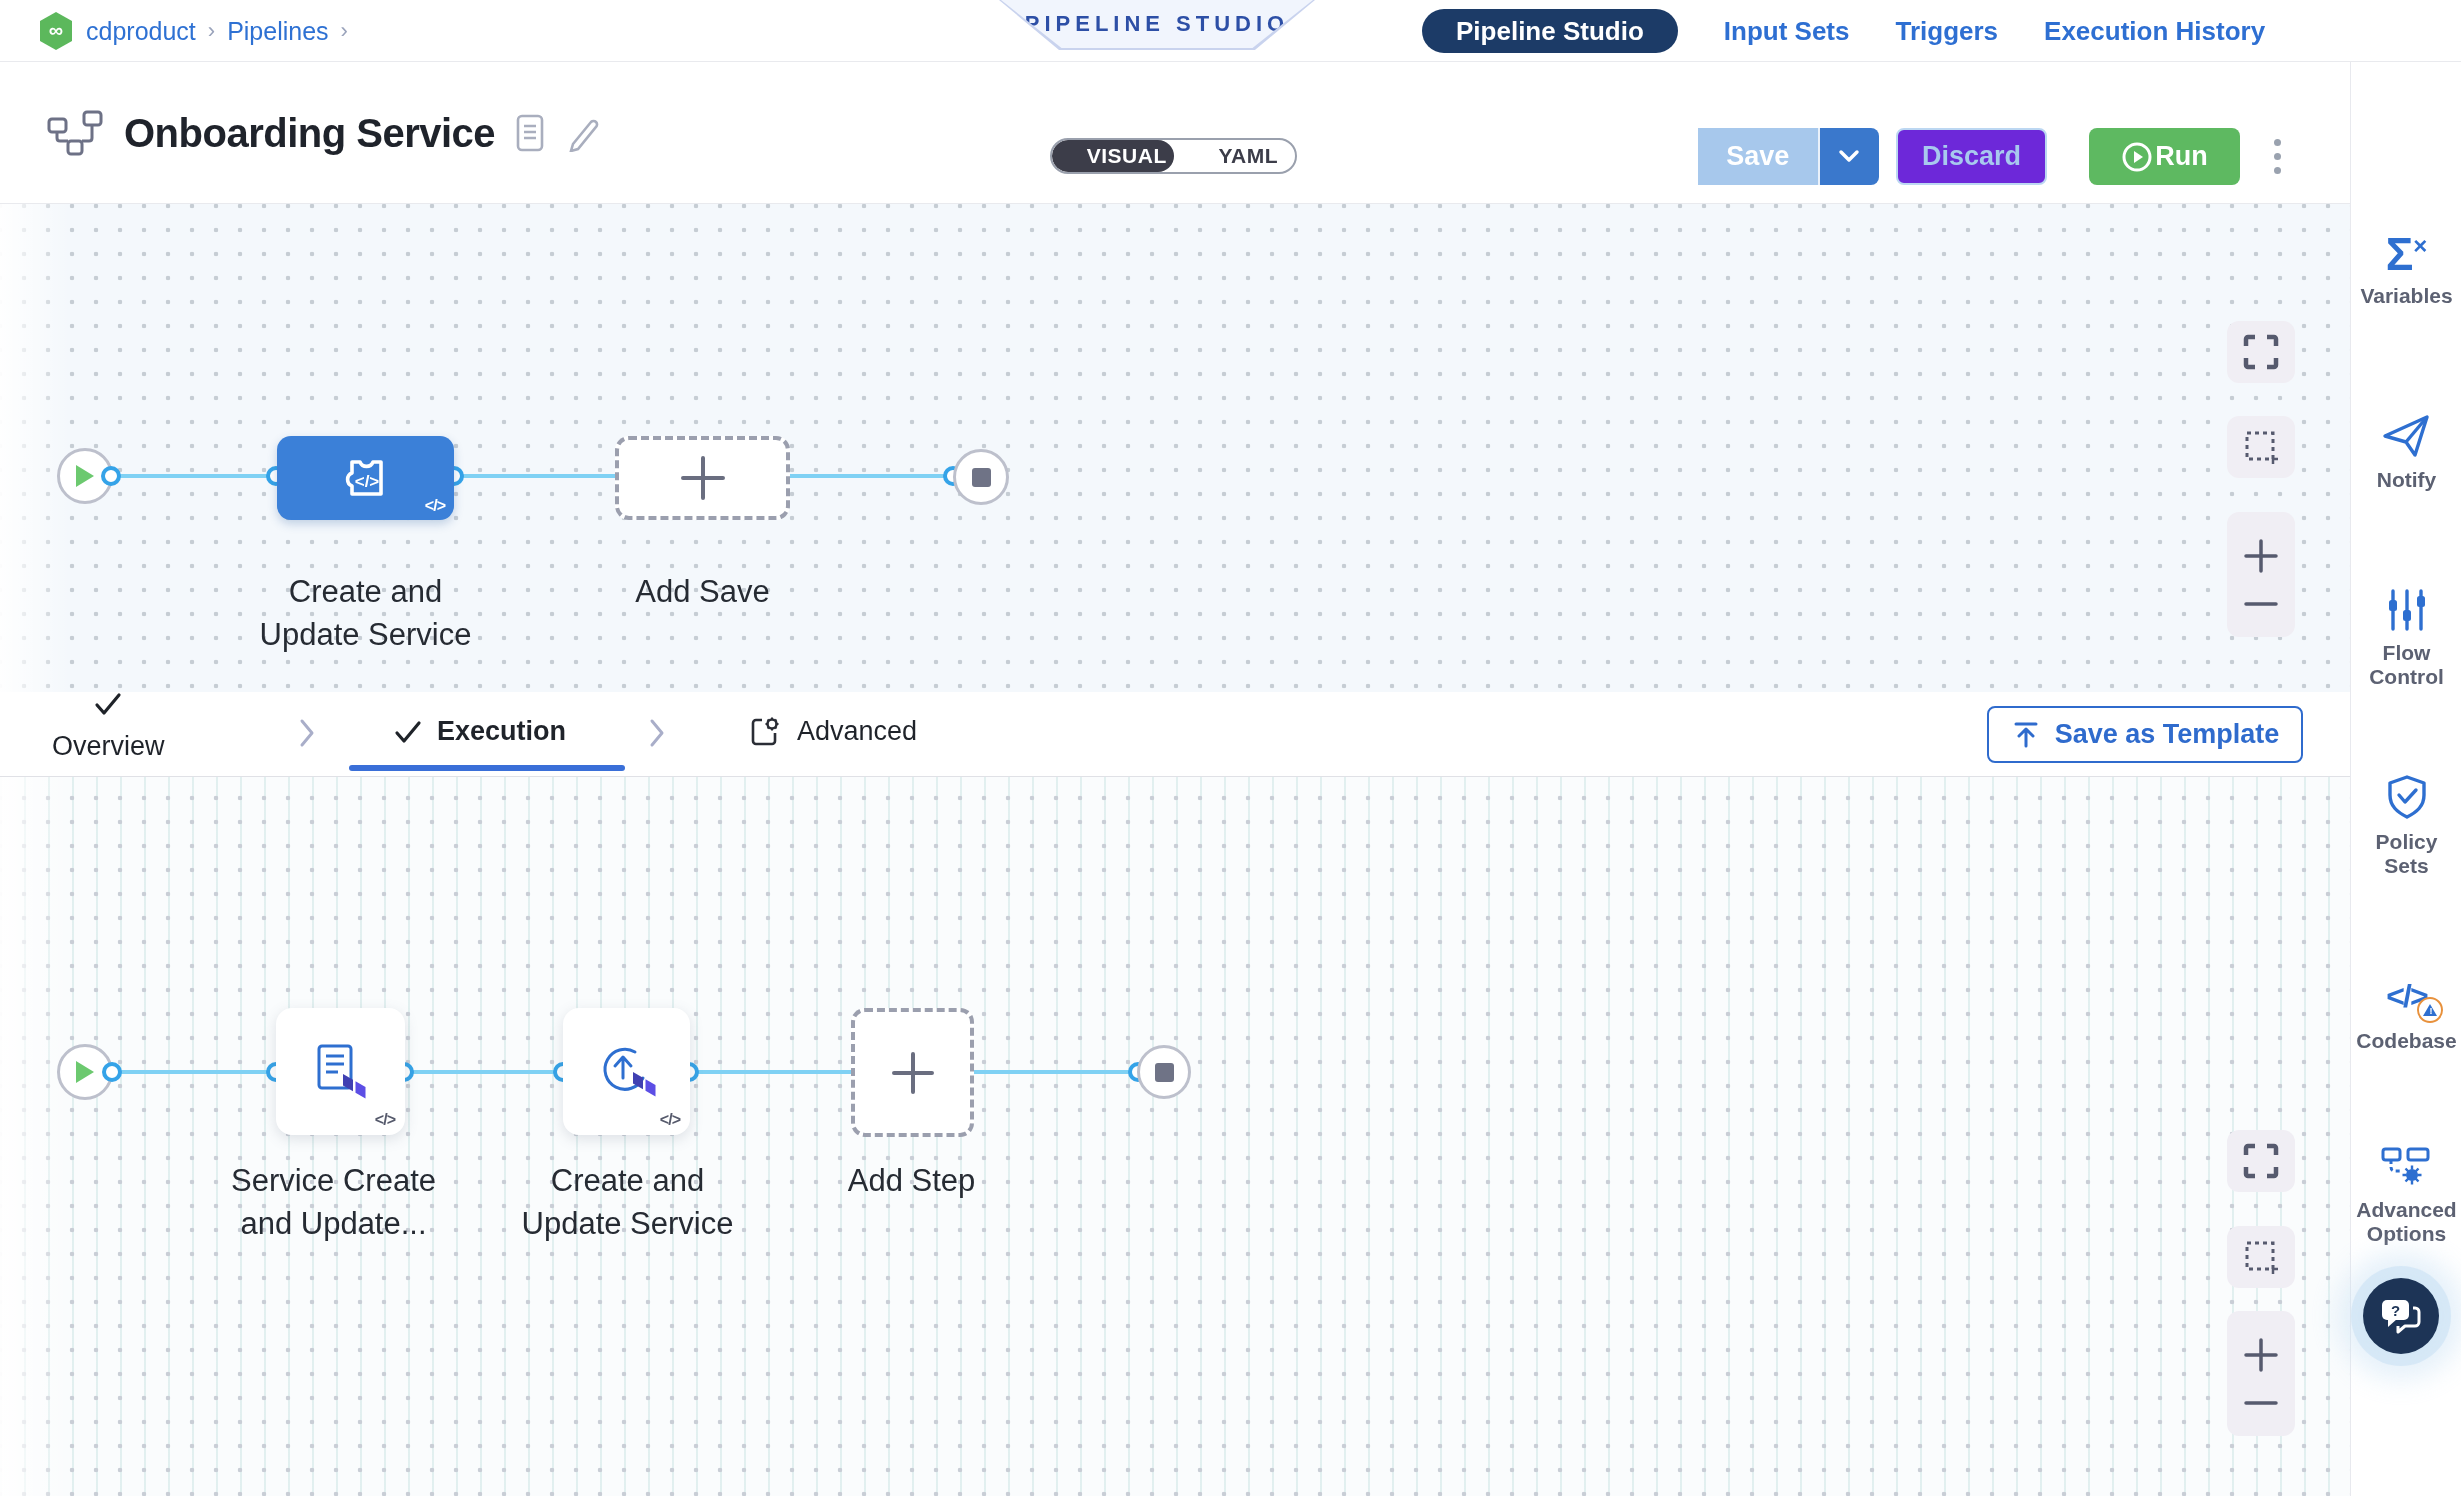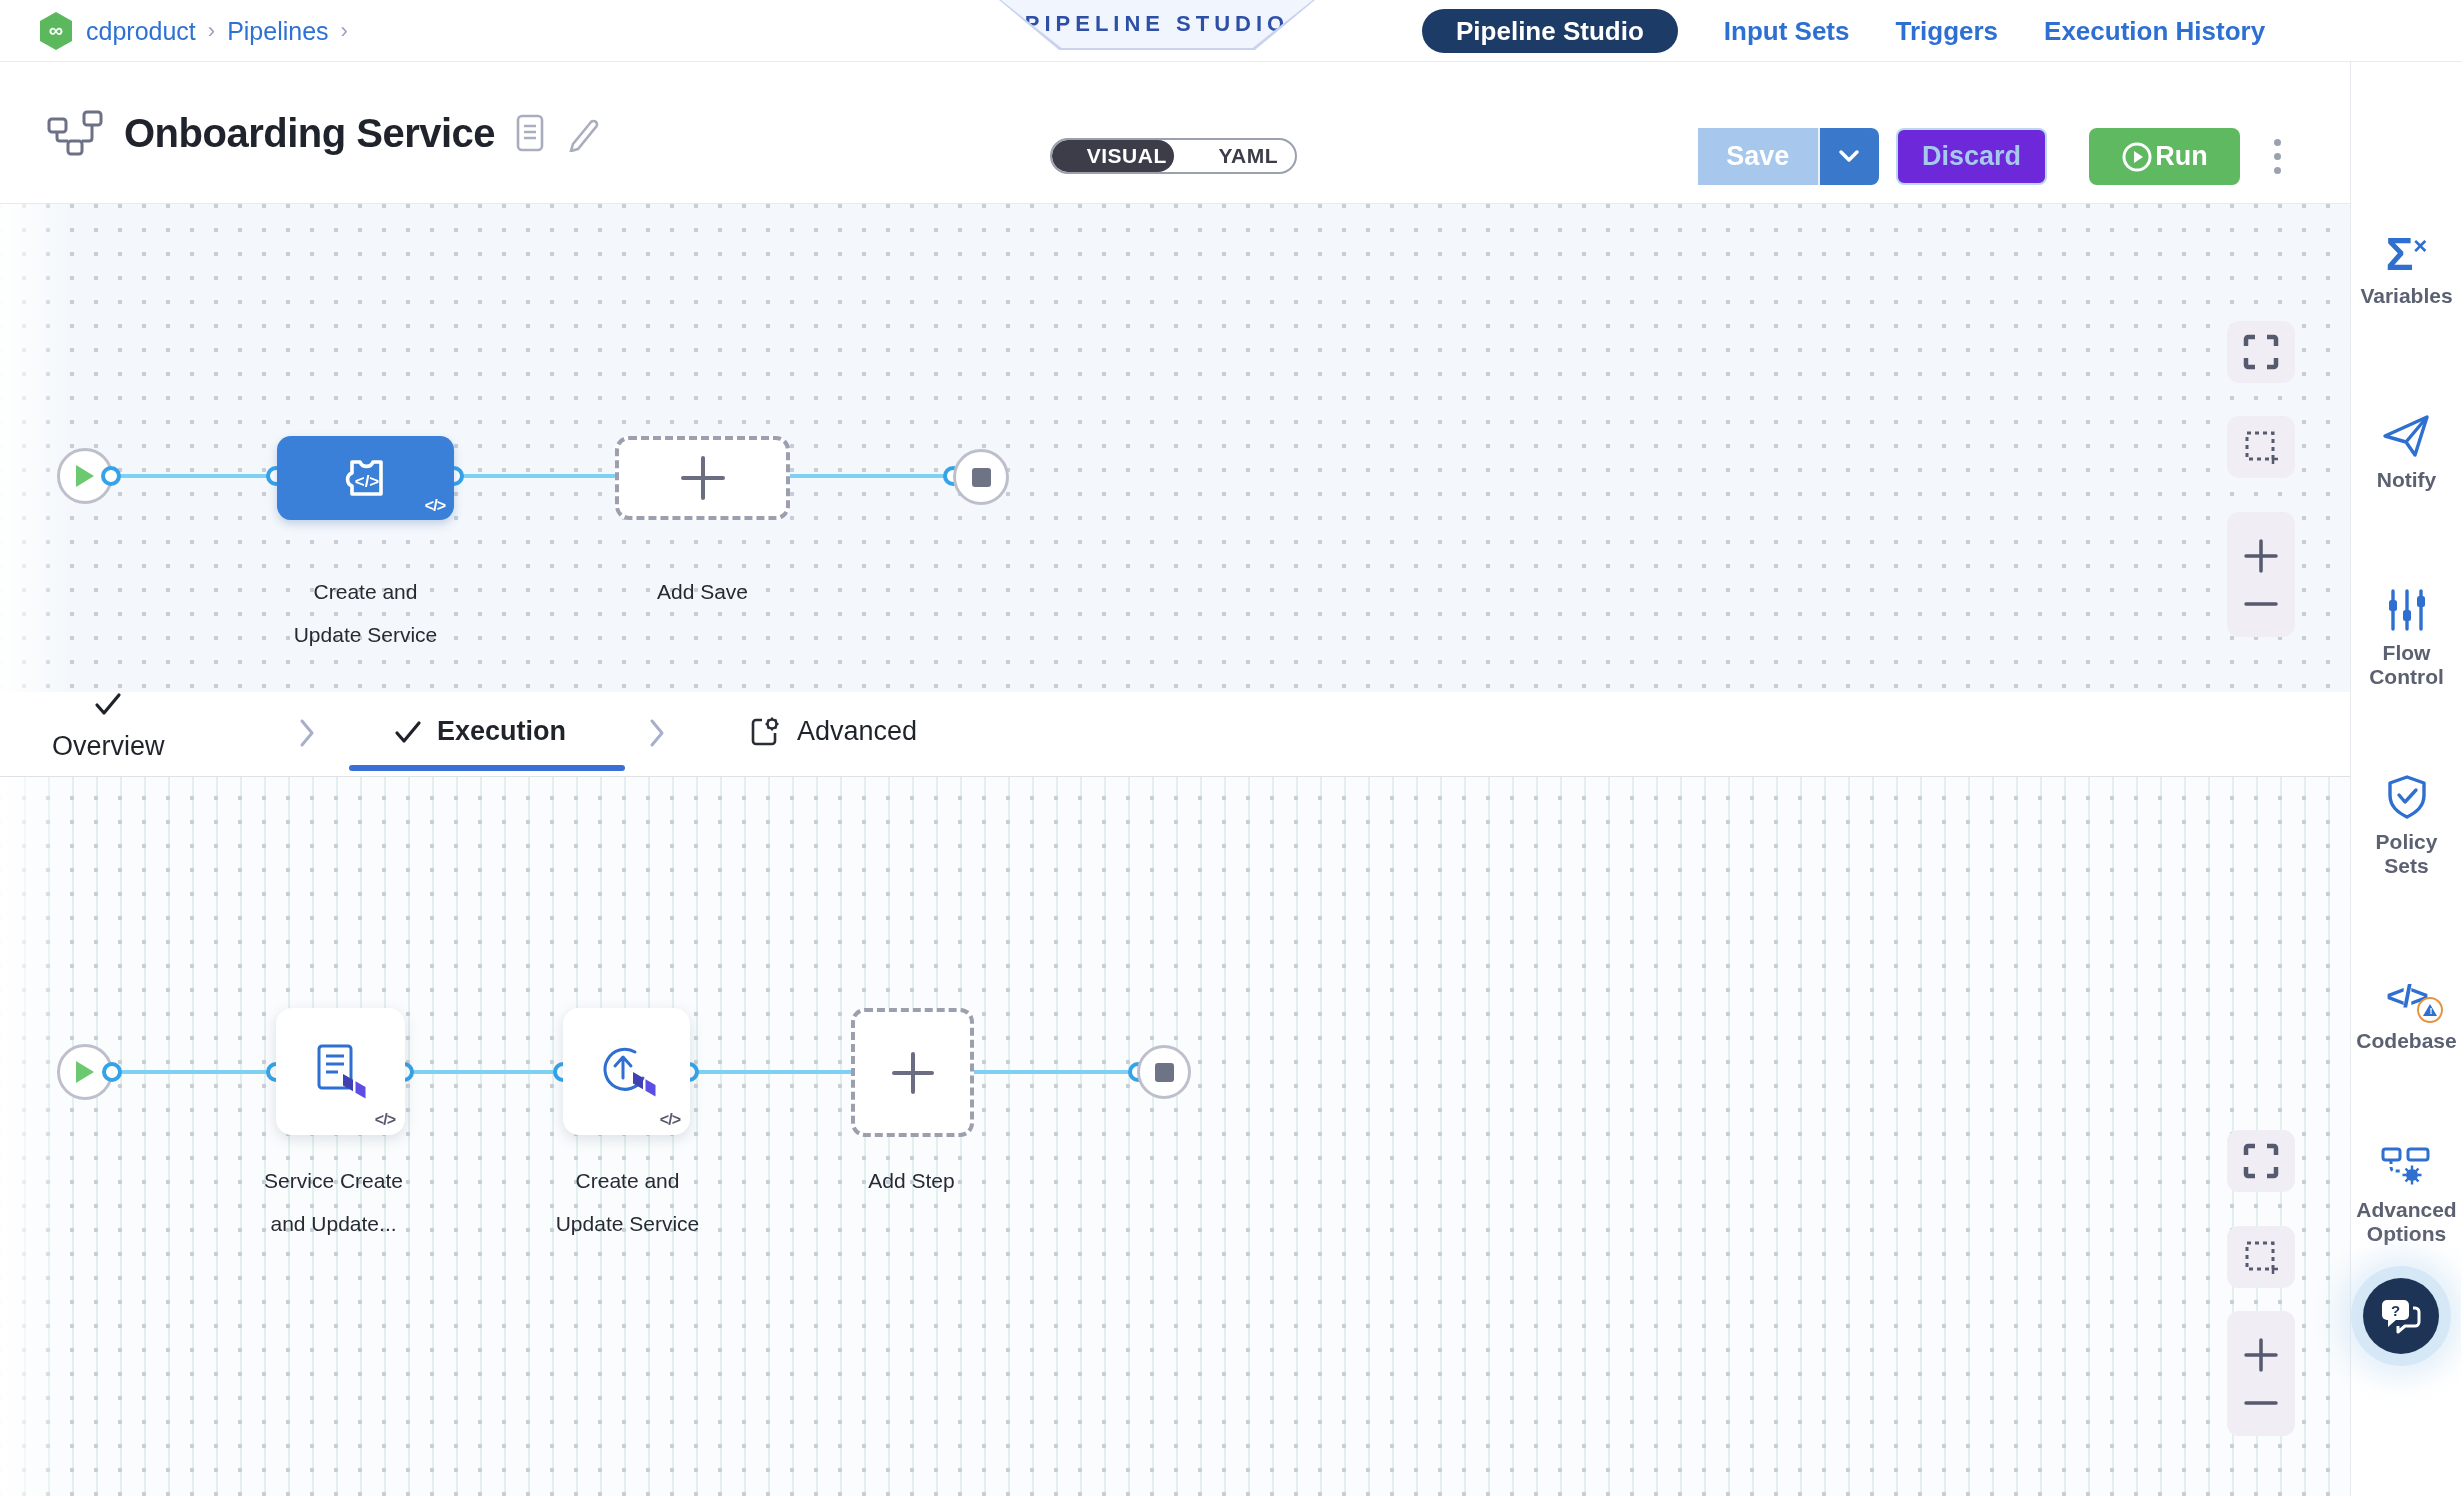--- a/index.html
+++ b/index.html
@@ -62,21 +62,21 @@
   .stop-square { width:19px; height:19px; background:#6f7386; border-radius:3px; }
 
   .stage-node { position:absolute; left:277px; top:232px; width:177px; height:84px; background:#3b80d8; border-radius:14px; display:flex; align-items:center; justify-content:center; box-shadow:0 4px 10px rgba(40,90,160,.25); cursor:pointer; }
   .node-corner-code { position:absolute; right:9px; bottom:5px; font-size:16px; font-weight:700; color:#fff; letter-spacing:-1px; }
   .card-corner-code { position:absolute; right:10px; bottom:6px; font-size:16px; font-weight:700; color:#565a6c; letter-spacing:-1px; }
 
   .add-box { position:absolute; background:#fff; border:4px dashed #9b9fae; border-radius:14px; display:flex; align-items:center; justify-content:center; cursor:pointer; }
 
   .step-card { position:absolute; width:129px; height:127px; background:#fff; border-radius:16px; box-shadow:0 4px 14px rgba(90,100,120,.18); display:flex; align-items:center; justify-content:center; cursor:pointer; }
 
-  .node-label { position:absolute; text-align:center; font-size:21px; color:#262b33; line-height:43px; }
+  .node-label { position:absolute; text-align:center; font-size:31px; color:#262b33; line-height:43px; }
 
   .canvas-btn { position:absolute; left:2227px; width:68px; background:#f0eef4; border-radius:12px; display:flex; align-items:center; justify-content:center; cursor:pointer; }
   .zoom-btn { position:absolute; left:2227px; width:68px; height:125px; background:#f0eef4; border-radius:12px; display:flex; flex-direction:column; align-items:center; justify-content:space-around; padding:14px 0; cursor:pointer; }
 
   
   .stage-tabs { position:absolute; left:0; top:692px; width:2350px; height:85px; background:#fff; border-bottom:1px solid #e0e1e6; z-index:15; }
   .stage-tab { position:absolute; top:0; height:79px; display:flex; align-items:center; gap:15px; cursor:pointer; }
   .stage-tab-label { font-size:27px; color:#1f232a; font-weight:500; }
   .stage-tab-label.bold { font-weight:700; }
   .tab-underline { position:absolute; left:349px; top:73px; width:276px; height:6px; background:#3a6fd8; border-radius:3px; }
@@ -251,20 +251,26 @@
         <path d="M3 3 l10 12 -10 12"></path>
       </svg>
     <div class="stage-tab" style="left:750px;">
       <svg width="32" height="32" viewBox="0 0 32 32" fill="none" stroke="#2a2d35" stroke-width="2.6">
         <path d="M12 4 H6 a3 3 0 0 0 -3 3 v18 a3 3 0 0 0 3 3 h16 a3 3 0 0 0 3 -3 v-8"></path>
         <circle cx="22" cy="8" r="4.5"></circle>
         <path d="M22 1.5 v2 M22 12.5 v2 M15.5 8 h2 M26.5 8 h2 M17.5 3.5 l1.4 1.4 M25.1 11.1 l1.4 1.4 M26.5 3.5 l-1.4 1.4 M18.9 11.1 l-1.4 1.4" stroke-width="2"></path>
       </svg>
       <span class="stage-tab-label">Advanced</span>
     </div>
+    <div class="save-template">
+      <svg width="30" height="30" viewBox="0 0 30 30" fill="none" stroke="#2f6bcd" stroke-width="3" stroke-linecap="round" stroke-linejoin="round">
+        <path d="M5 4 h20 M15 26 V10 M8 16 l7 -7 7 7"></path>
+      </svg>
+      <span>Save as Template</span>
+    </div>
   </div>
 
   <div class="canvas-bottom">
     <div class="flow-line" style="left:100px; top:294px; width:1058px;"></div>
 
     <div class="term-node" style="left:57px; top:268px;">
       <svg width="20" height="24" viewBox="0 0 20 24">
           <path d="M1 1 L19 12 L1 23 Z" fill="#6cc96f"></path>
         </svg>
     </div>

